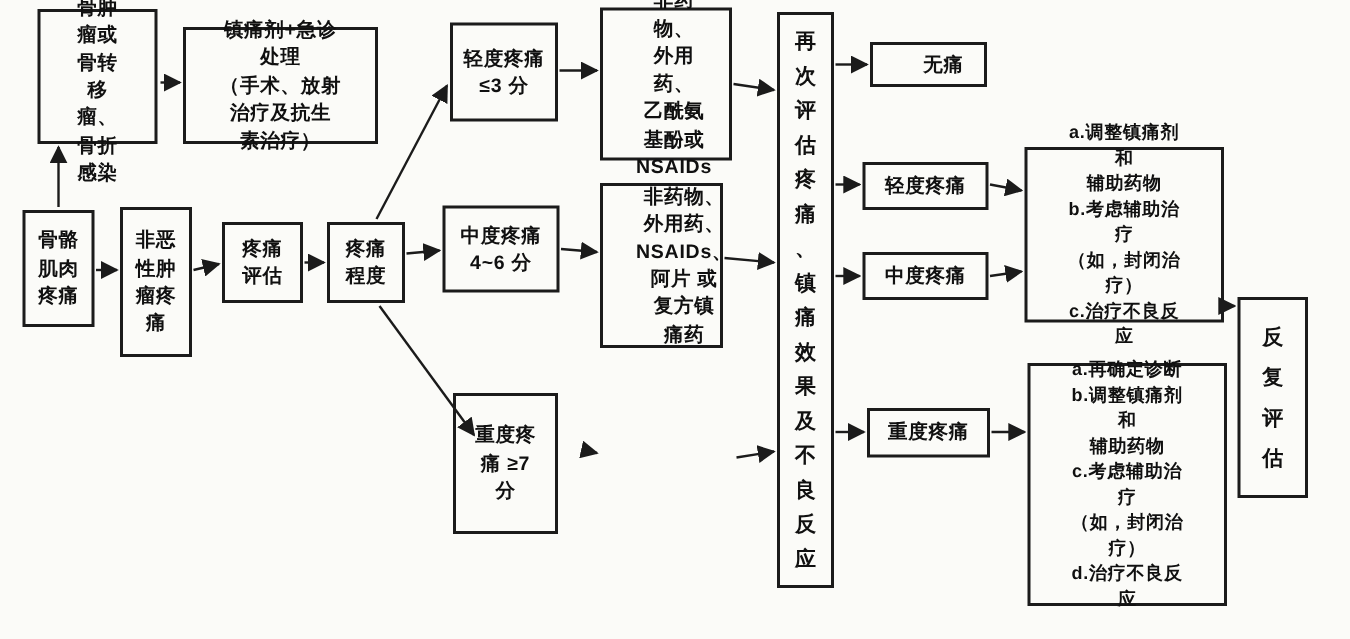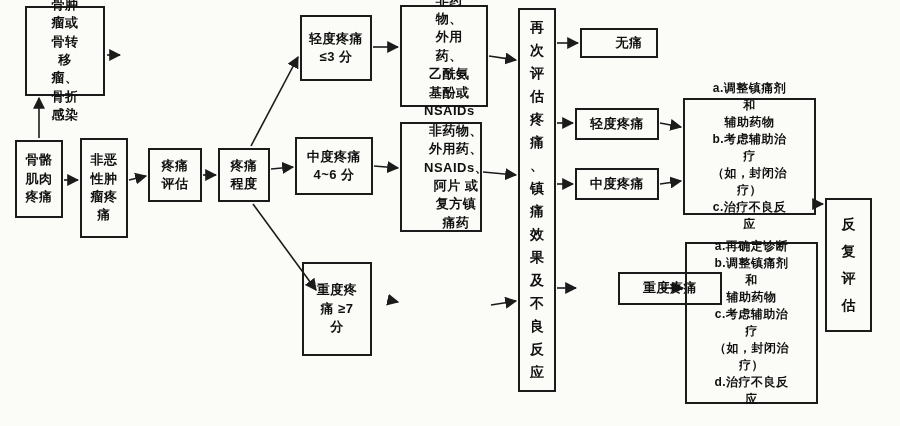--- a/index.html
+++ b/index.html
@@ -89,20 +89,23 @@
     <line x1="660" y1="184" x2="681" y2="181" marker-end="url(#ah)"></line>
     <line x1="661" y1="288" x2="683" y2="288" marker-end="url(#ah)"></line>
     <line x1="815" y1="204" x2="823" y2="204" marker-end="url(#ah)"></line>
   </svg>
 
   <div class="box left" style="left:25px; top:6px; width:80px; height:90px;">恶性骨肿
 瘤或骨转
 移瘤、骨折
 感染</div>
 
+  <div class="box left" style="left:122px; top:18px; width:130px; height:78px;">镇痛剂+急诊处理
+（手术、放射治疗及抗生
+素治疗）</div>
 
   <div class="box" style="left:15px; top:140px; width:48px; height:78px;">骨骼
 肌肉
 疼痛</div>
 
   <div class="box" style="left:80px; top:138px; width:48px; height:100px;">非恶
 性肿
 瘤疼
 痛</div>
 
@@ -152,21 +155,21 @@
 良
 反
 应</div>
 
   <div class="box" style="left:580px; top:28px; width:78px; height:30px;padding-left:20px;">无痛</div>
 
   <div class="box" style="left:575px; top:108px; width:84px; height:32px;">轻度疼痛</div>
 
   <div class="box" style="left:575px; top:168px; width:84px; height:32px;">中度疼痛</div>
 
-  <div class="box" style="left:578px; top:272px; width:104px; height:33px;margin-left:40px;">重度疼痛</div>
+  <div class="box" style="left:578px; top:272px; width:82px; height:33px;">重度疼痛</div>
 
   <div class="box left small" style="left:683px; top:98px; width:133px; height:117px;">a.调整镇痛剂和
 辅助药物
 b.考虑辅助治疗
 （如，封闭治疗）
 c.治疗不良反应</div>
 
   <div class="box left small" style="left:685px; top:242px; width:133px; height:162px;">a.再确定诊断
 b.调整镇痛剂和
 辅助药物

